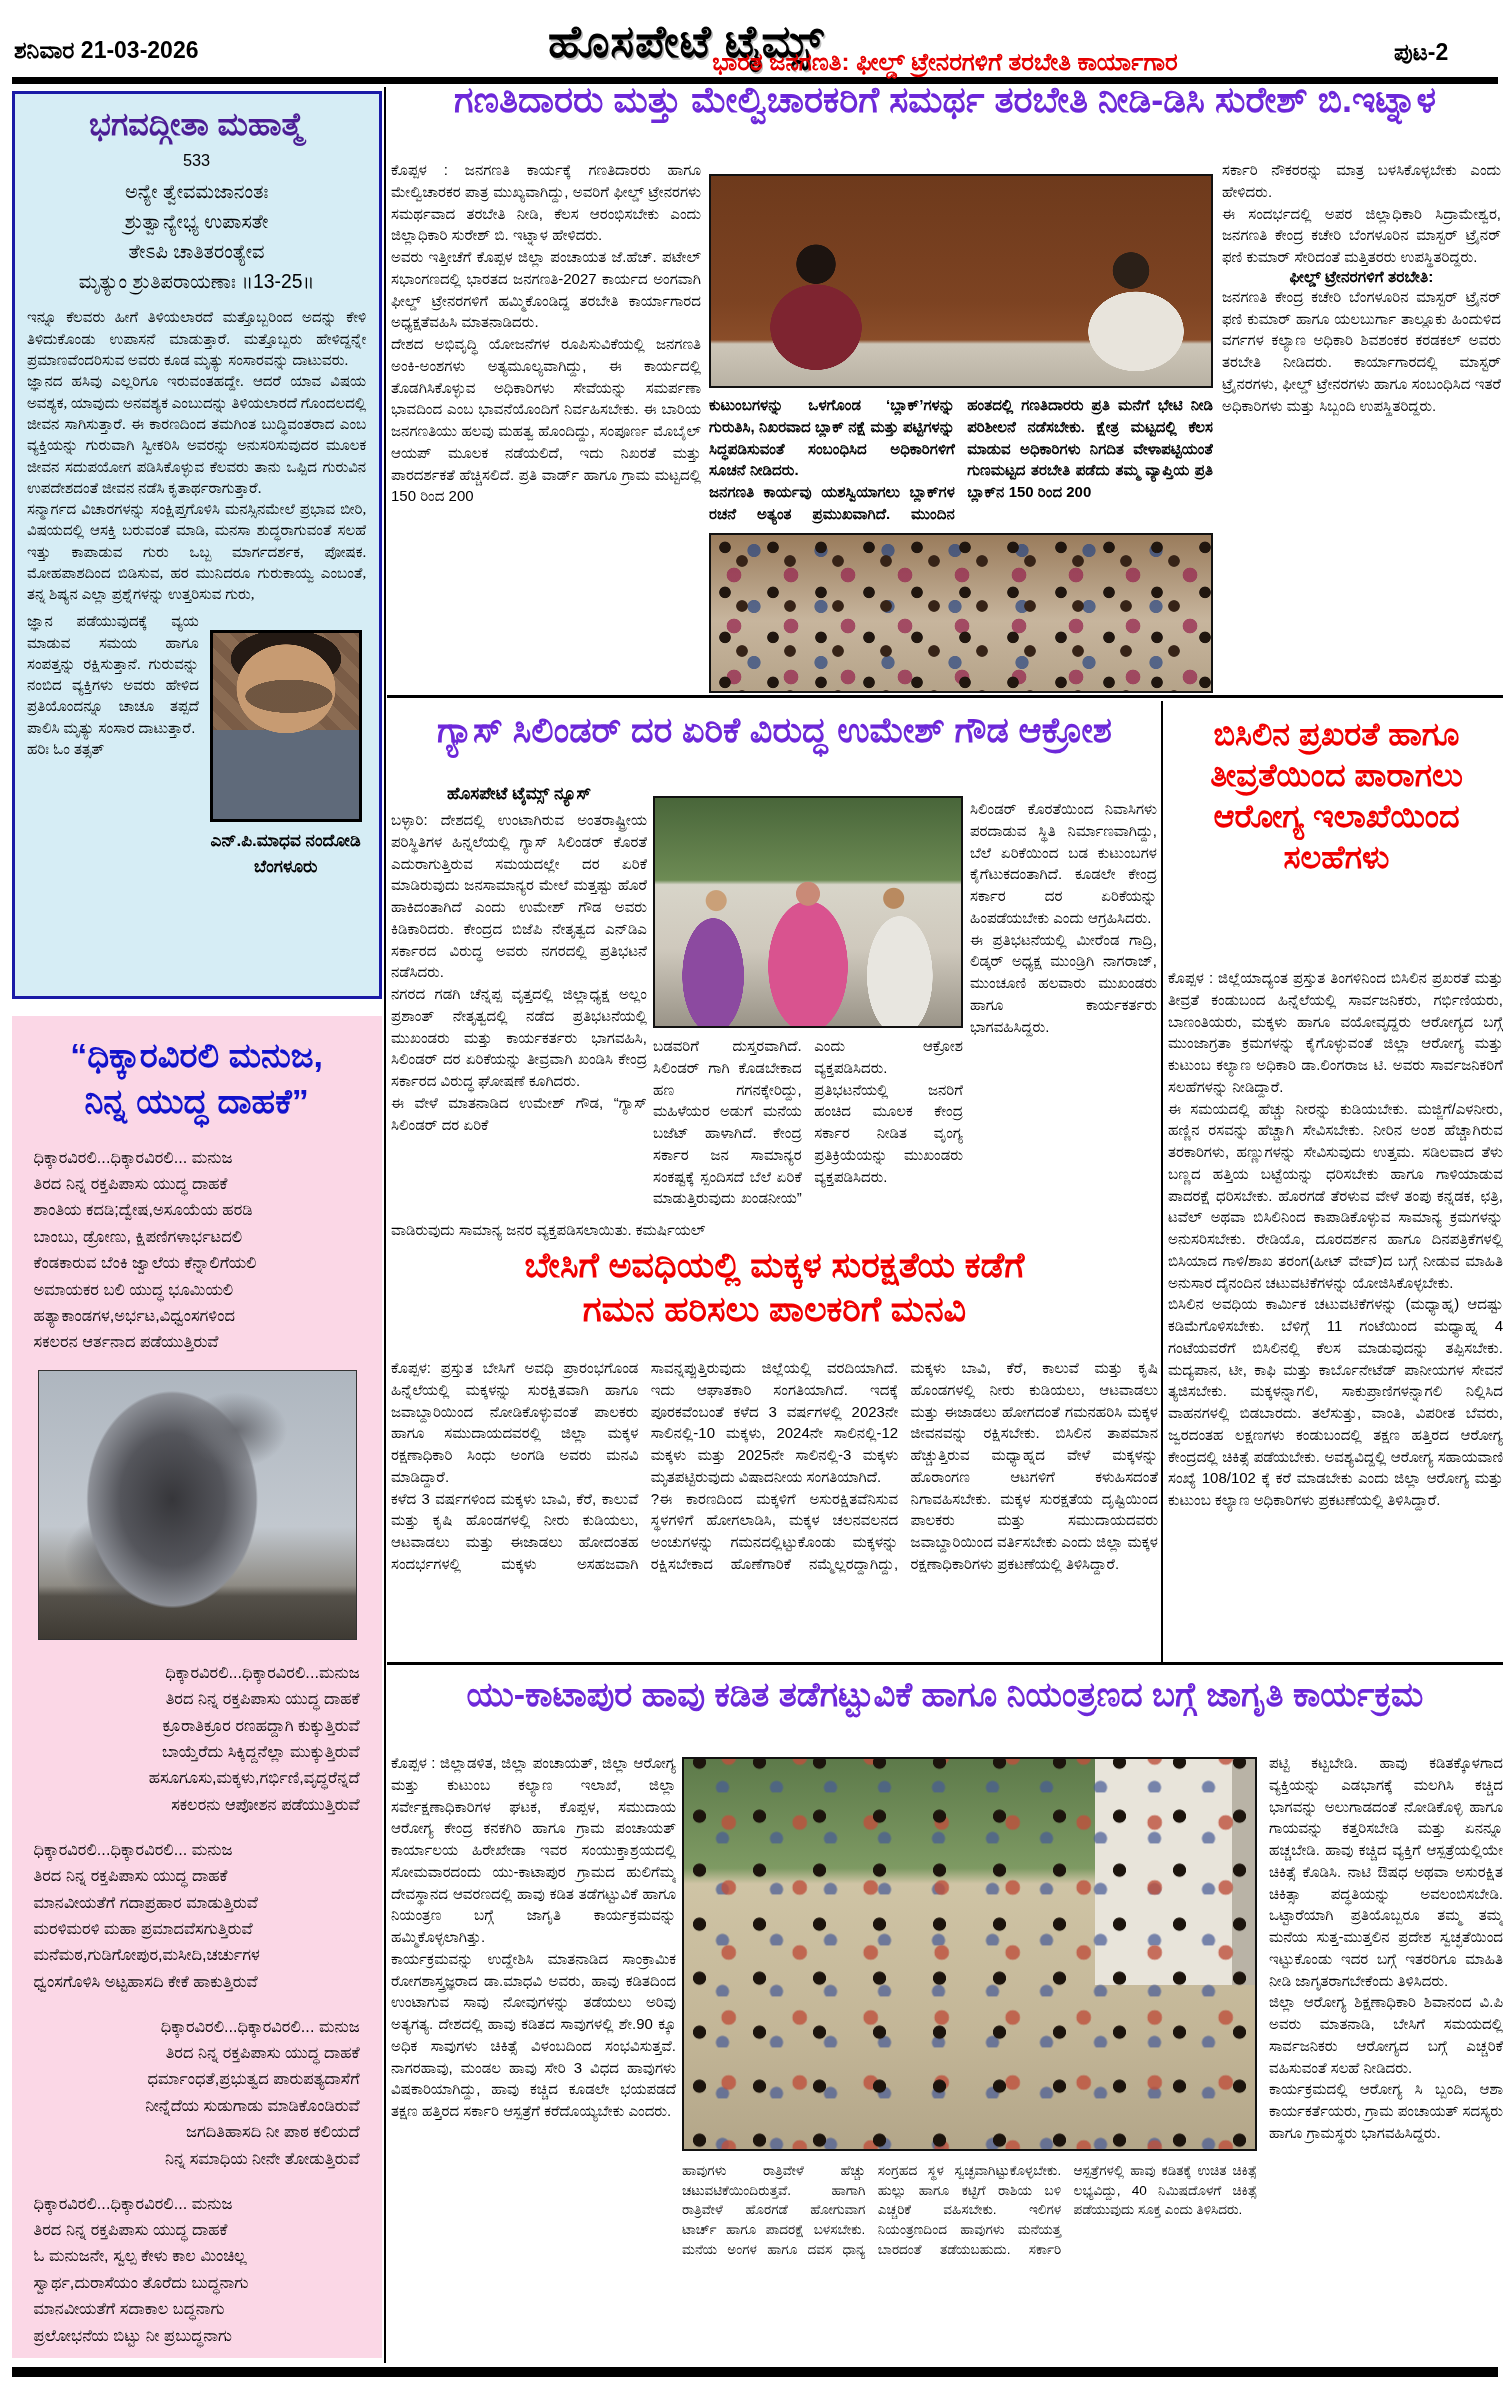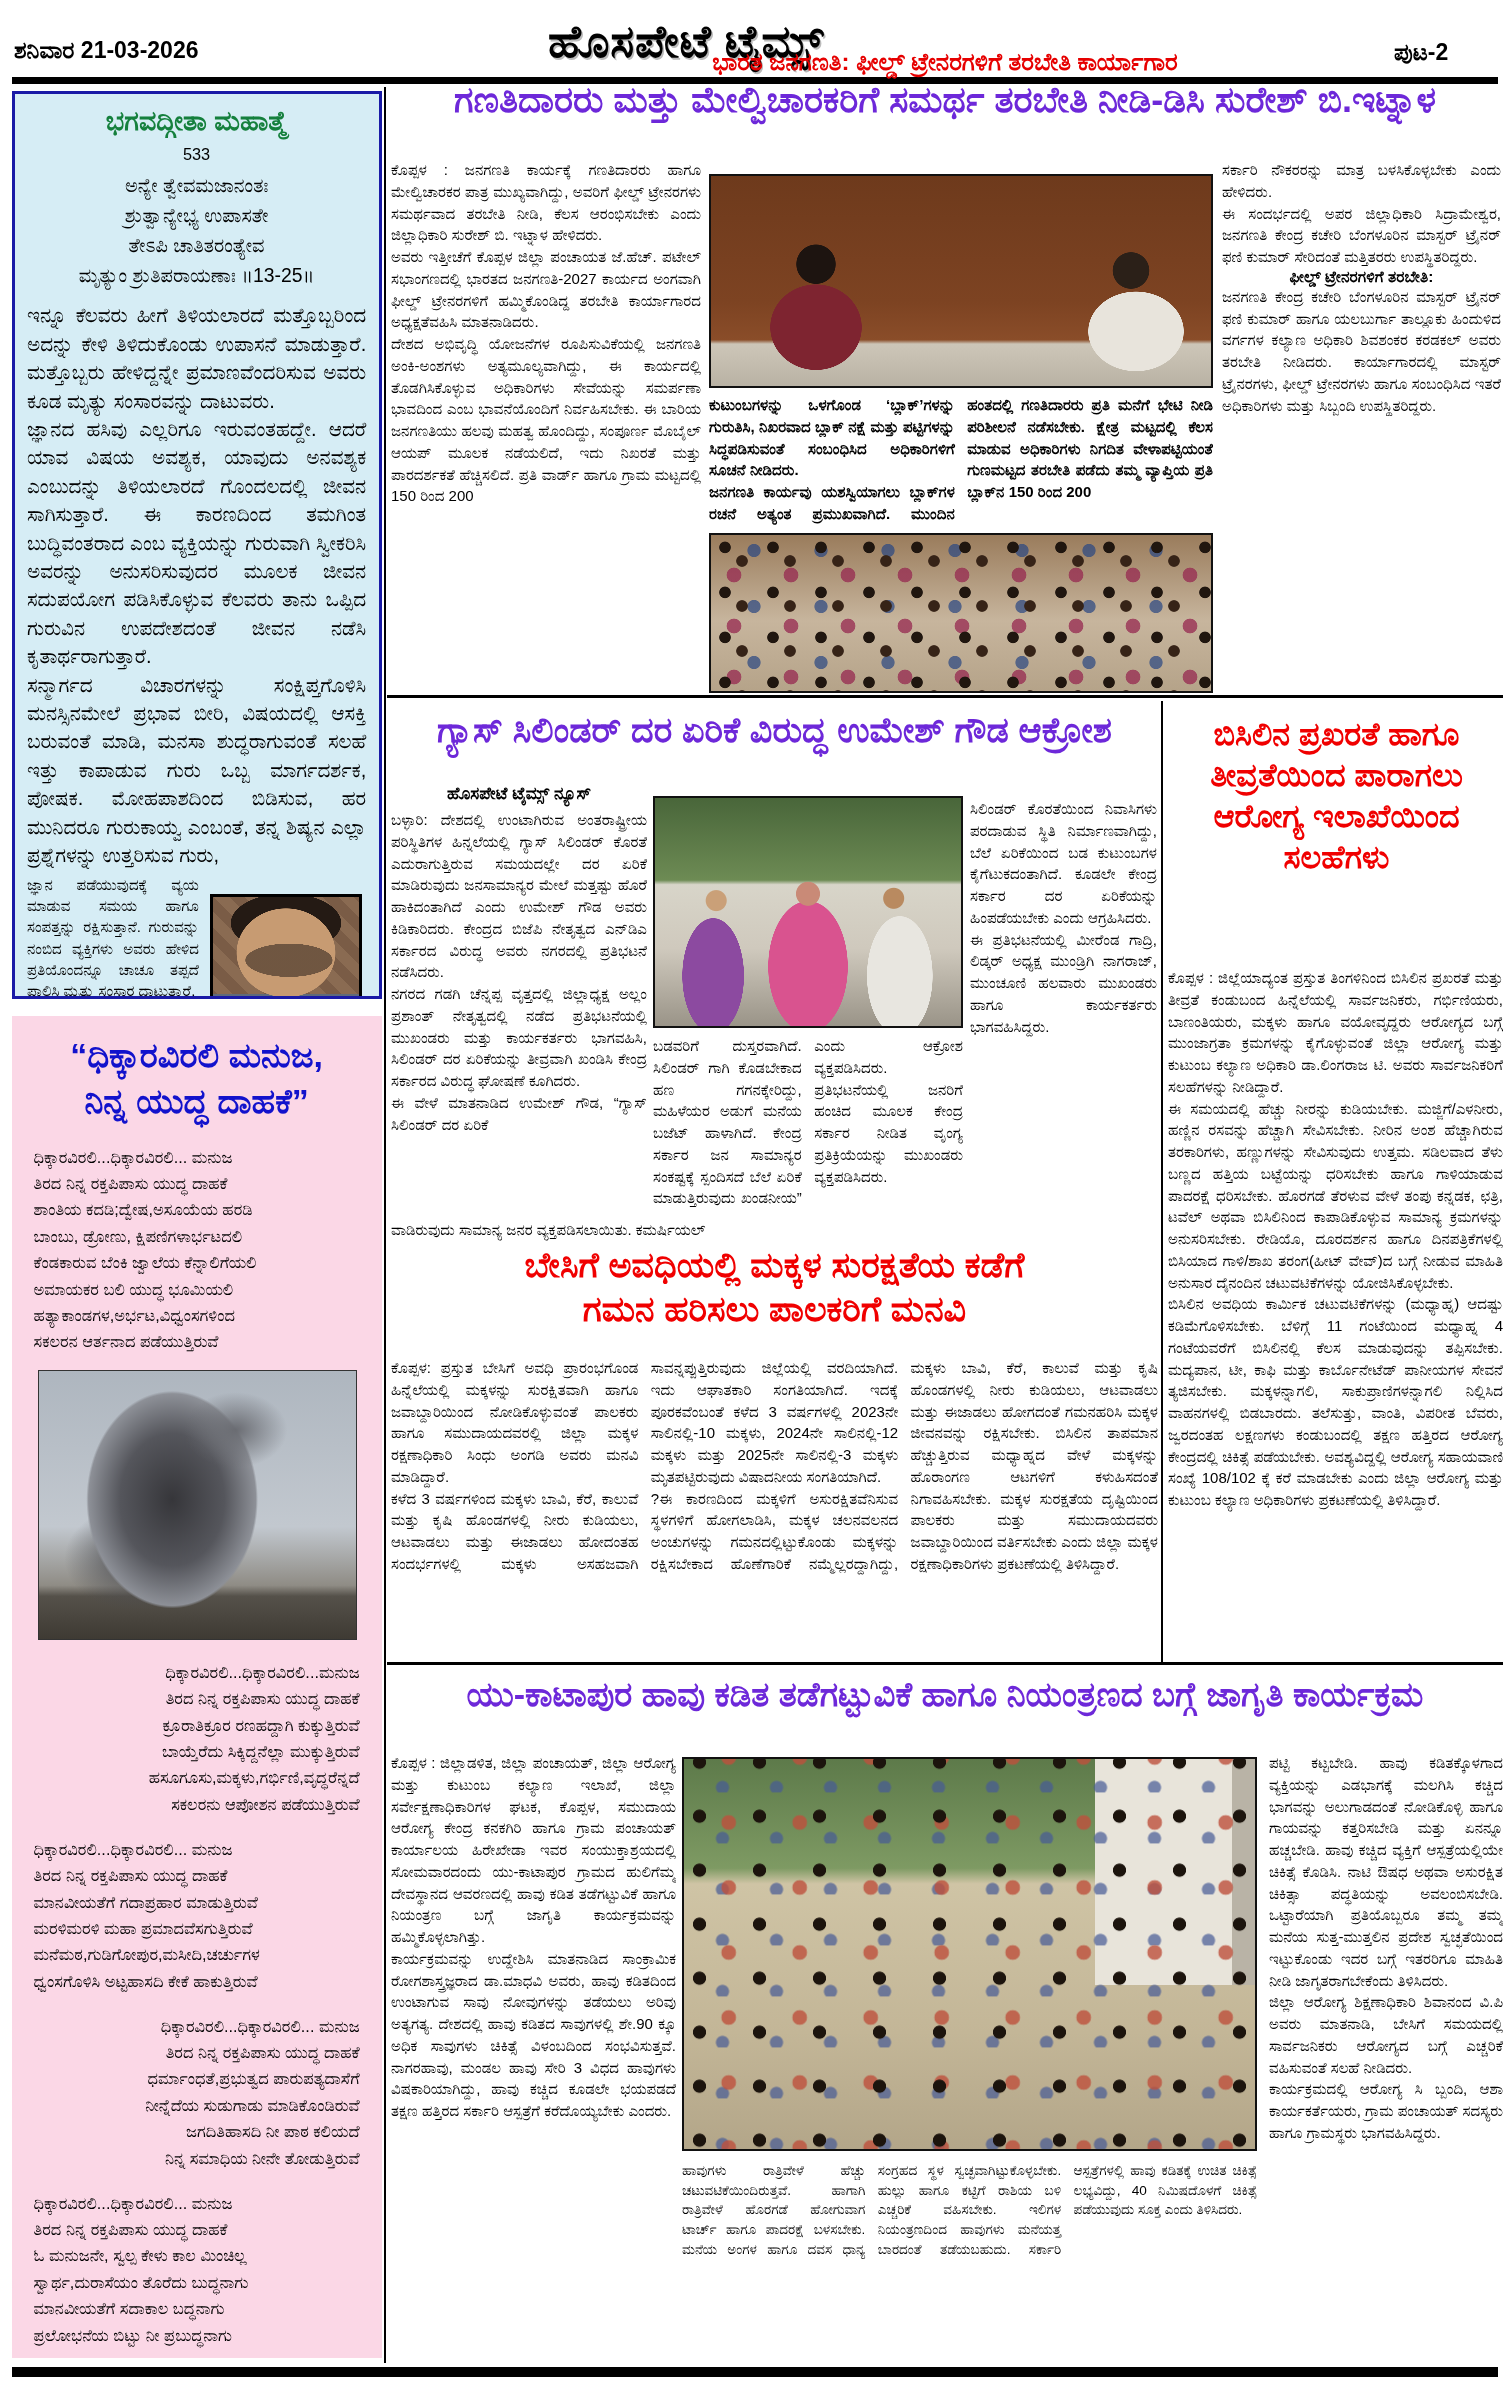--- a/index.html
+++ b/index.html
@@ -10,24 +10,24 @@
   .just{text-align:justify;line-height:1.45;overflow:hidden;}
   .rule{background:#000;}
   
   .date{left:14px;top:37px;font-size:23px;font-weight:bold;}
   .masthead{left:434px;top:15.5px;width:504px;text-align:center;font-size:45px;font-weight:900;
             letter-spacing:0.8px;text-shadow:1.5px 1.5px 0 #bbb;}
   .pageno{left:1394px;top:39px;font-size:23px;font-weight:bold;}
   
   .gita-box{left:11.6px;top:91px;width:370px;height:908px;background:#d6edf5;
             border:3.1px solid #1a1aa6;box-sizing:border-box;padding:7.7px 12.4px;overflow:hidden;}
-  .gita-title{color:#15803d;font-size:27px;font-weight:bold;text-align:center;margin-top:4.6px;}
+  .gita-title{color:#4c1d95;font-size:32px;font-weight:bold;text-align:center;margin-top:4.6px;}
   .gita-num{font-size:16.3px;text-align:center;margin-top:7.7px;}
   .gita-verse{font-size:19.4px;text-align:center;line-height:1.55;margin:6.2px 0 11px 0;font-weight:500;}
-  .gita-body{font-size:20px;text-align:justify;line-height:1.42;}
+  .gita-body{font-size:15px;text-align:justify;line-height:1.42;font-family:Liberation Serif, serif;}
   .gita-bottom{display:flex;margin-top:4.6px;}
   .gita-body2{font-size:15px;text-align:justify;line-height:1.42;width:174px;}
   .gita-right{width:163px;margin-left:6.2px;text-align:center;}
   .gita-photo{width:152px;height:192px;border:3.1px solid #000;box-sizing:border-box;margin:20px auto 6.2px auto;
      background:
        radial-gradient(ellipse 30% 9% at 52% 34%, rgba(40,30,25,.55) 0 99%, transparent 100%),
        radial-gradient(ellipse 34% 24% at 50% 30%, #c79b72 0 99%, transparent 100%),
        radial-gradient(ellipse 38% 16% at 50% 14%, #241a14 0 99%, transparent 100%),
        linear-gradient(180deg, transparent 52%, #5f6a7a 52%),
        repeating-linear-gradient(45deg,#8a6b52 0 11px,#7a5c46 11px 22px);}

